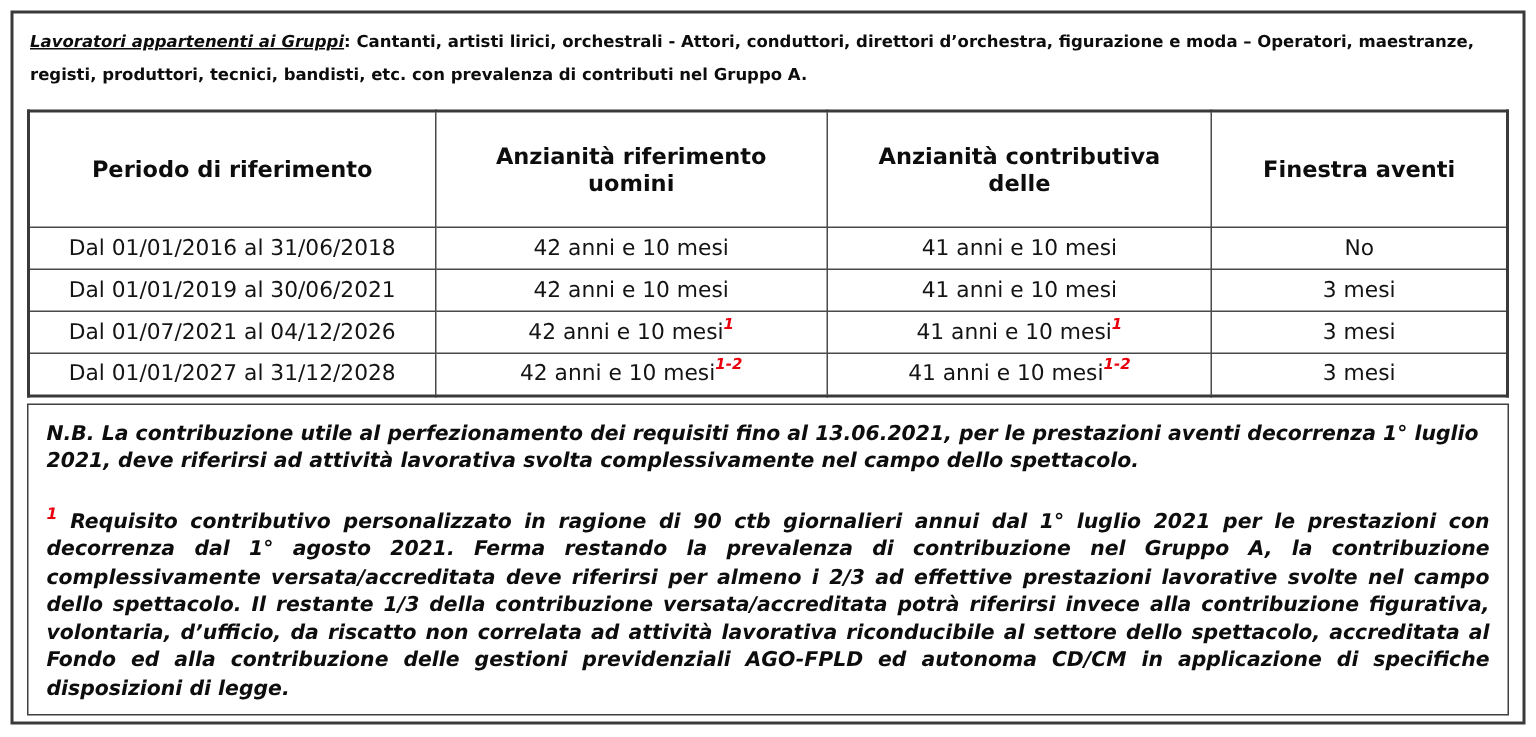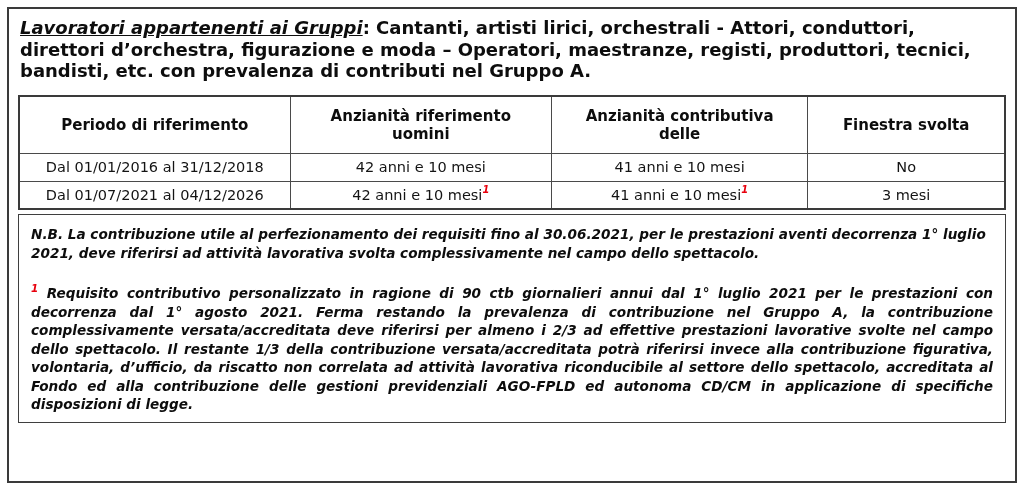--- a/index.html
+++ b/index.html
@@ -14,21 +14,21 @@
     position: absolute;
     left: 7px; top: 7px; right: 7px; bottom: 8px;
     border: 2px solid #3a3a3a;
     padding: 8px 9px 0 9px;
     background: #ffffff;
     overflow: hidden;
   }
   
   .intro {
     font-weight: bold;
-    font-size: 18px;
+    font-size: 11px;
     line-height: 21.5px;
     padding: 0 2px;
     color: #0d0d0d;
   }
   .intro .lead {
     font-style: italic;
     text-decoration: underline;
   }
   
   table.req {
@@ -41,21 +41,21 @@
   table.req th, table.req td {
     border: 1px solid #4a4a4a;
     text-align: center;
     vertical-align: middle;
   }
   table.req th {
     font-size: 15px;
     font-weight: bold;
     line-height: 18px;
     height: 40px;
-    padding: 10px 30px;
+    padding: 20px 30px;
     color: #0d0d0d;
   }
   table.req td {
     font-size: 14.5px;
     height: 28px;
     padding: 1px 4px;
     color: #141414;
   }
   .col-periodo  { width: 27.5%; }
   .col-uomini   { width: 26.5%; }
@@ -92,37 +92,49 @@
 <div class="sheet">
 
   <p class="intro"><span class="lead">Lavoratori appartenenti ai Gruppi</span><span>: Cantanti, artisti lirici, orchestrali - Attori, conduttori, direttori d’orchestra, figurazione e moda – Operatori, maestranze, registi, produttori, tecnici, bandisti, etc. con prevalenza di contributi nel Gruppo A.</span></p>
 
   <table class="req">
     <thead>
       <tr>
         <th class="col-periodo">Periodo di riferimento</th>
         <th class="col-uomini">Anzianità riferimento uomini</th>
         <th class="col-donne">Anzianità contributiva delle</th>
-        <th class="col-finestra">Finestra svolta</th>
+        <th class="col-finestra">Finestra aventi</th>
       </tr>
     </thead>
     <tbody>
       <tr>
-        <td>Dal 01/01/2016 al 31/12/2018</td>
+        <td>Dal 01/01/2016 al 31/06/2018</td>
         <td><span>42 anni e 10 mesi</span><sup class="red"></sup></td>
         <td><span>41 anni e 10 mesi</span><sup class="red"></sup></td>
         <td>No</td>
+      </tr>
+      <tr>
+        <td>Dal 01/01/2019 al 30/06/2021</td>
+        <td><span>42 anni e 10 mesi</span><sup class="red"></sup></td>
+        <td><span>41 anni e 10 mesi</span><sup class="red"></sup></td>
+        <td>3 mesi</td>
       </tr>
       <tr>
         <td>Dal 01/07/2021 al 04/12/2026</td>
         <td><span>42 anni e 10 mesi</span><sup class="red">1</sup></td>
         <td><span>41 anni e 10 mesi</span><sup class="red">1</sup></td>
         <td>3 mesi</td>
       </tr>
+      <tr>
+        <td>Dal 01/01/2027 al 31/12/2028</td>
+        <td><span>42 anni e 10 mesi</span><sup class="red">1-2</sup></td>
+        <td><span>41 anni e 10 mesi</span><sup class="red">1-2</sup></td>
+        <td>3 mesi</td>
+      </tr>
     </tbody>
   </table>
 
   <div class="notes">
-    <p class="nb">N.B. La contribuzione utile al perfezionamento dei requisiti fino al 30.06.2021, per le prestazioni aventi decorrenza 1° luglio 2021, deve riferirsi ad attività lavorativa svolta complessivamente nel campo dello spettacolo.</p>
+    <p class="nb">N.B. La contribuzione utile al perfezionamento dei requisiti fino al 13.06.2021, per le prestazioni aventi decorrenza 1° luglio 2021, deve riferirsi ad attività lavorativa svolta complessivamente nel campo dello spettacolo.</p>
     <p class="fn1"><sup class="red">1</sup> <span>Requisito contributivo personalizzato in ragione di 90 ctb giornalieri annui dal 1° luglio 2021 per le prestazioni con decorrenza dal 1° agosto 2021. Ferma restando la prevalenza di contribuzione nel Gruppo A, la contribuzione complessivamente versata/accreditata deve riferirsi per almeno i 2/3 ad effettive prestazioni lavorative svolte nel campo dello spettacolo. Il restante 1/3 della contribuzione versata/accreditata potrà riferirsi invece alla contribuzione figurativa, volontaria, d’ufficio, da riscatto non correlata ad attività lavorativa riconducibile al settore dello spettacolo, accreditata al Fondo ed alla contribuzione delle gestioni previdenziali AGO-FPLD ed autonoma CD/CM in applicazione di specifiche disposizioni di legge.</span></p>
   </div>
 
 </div>
 
 </body></html>

